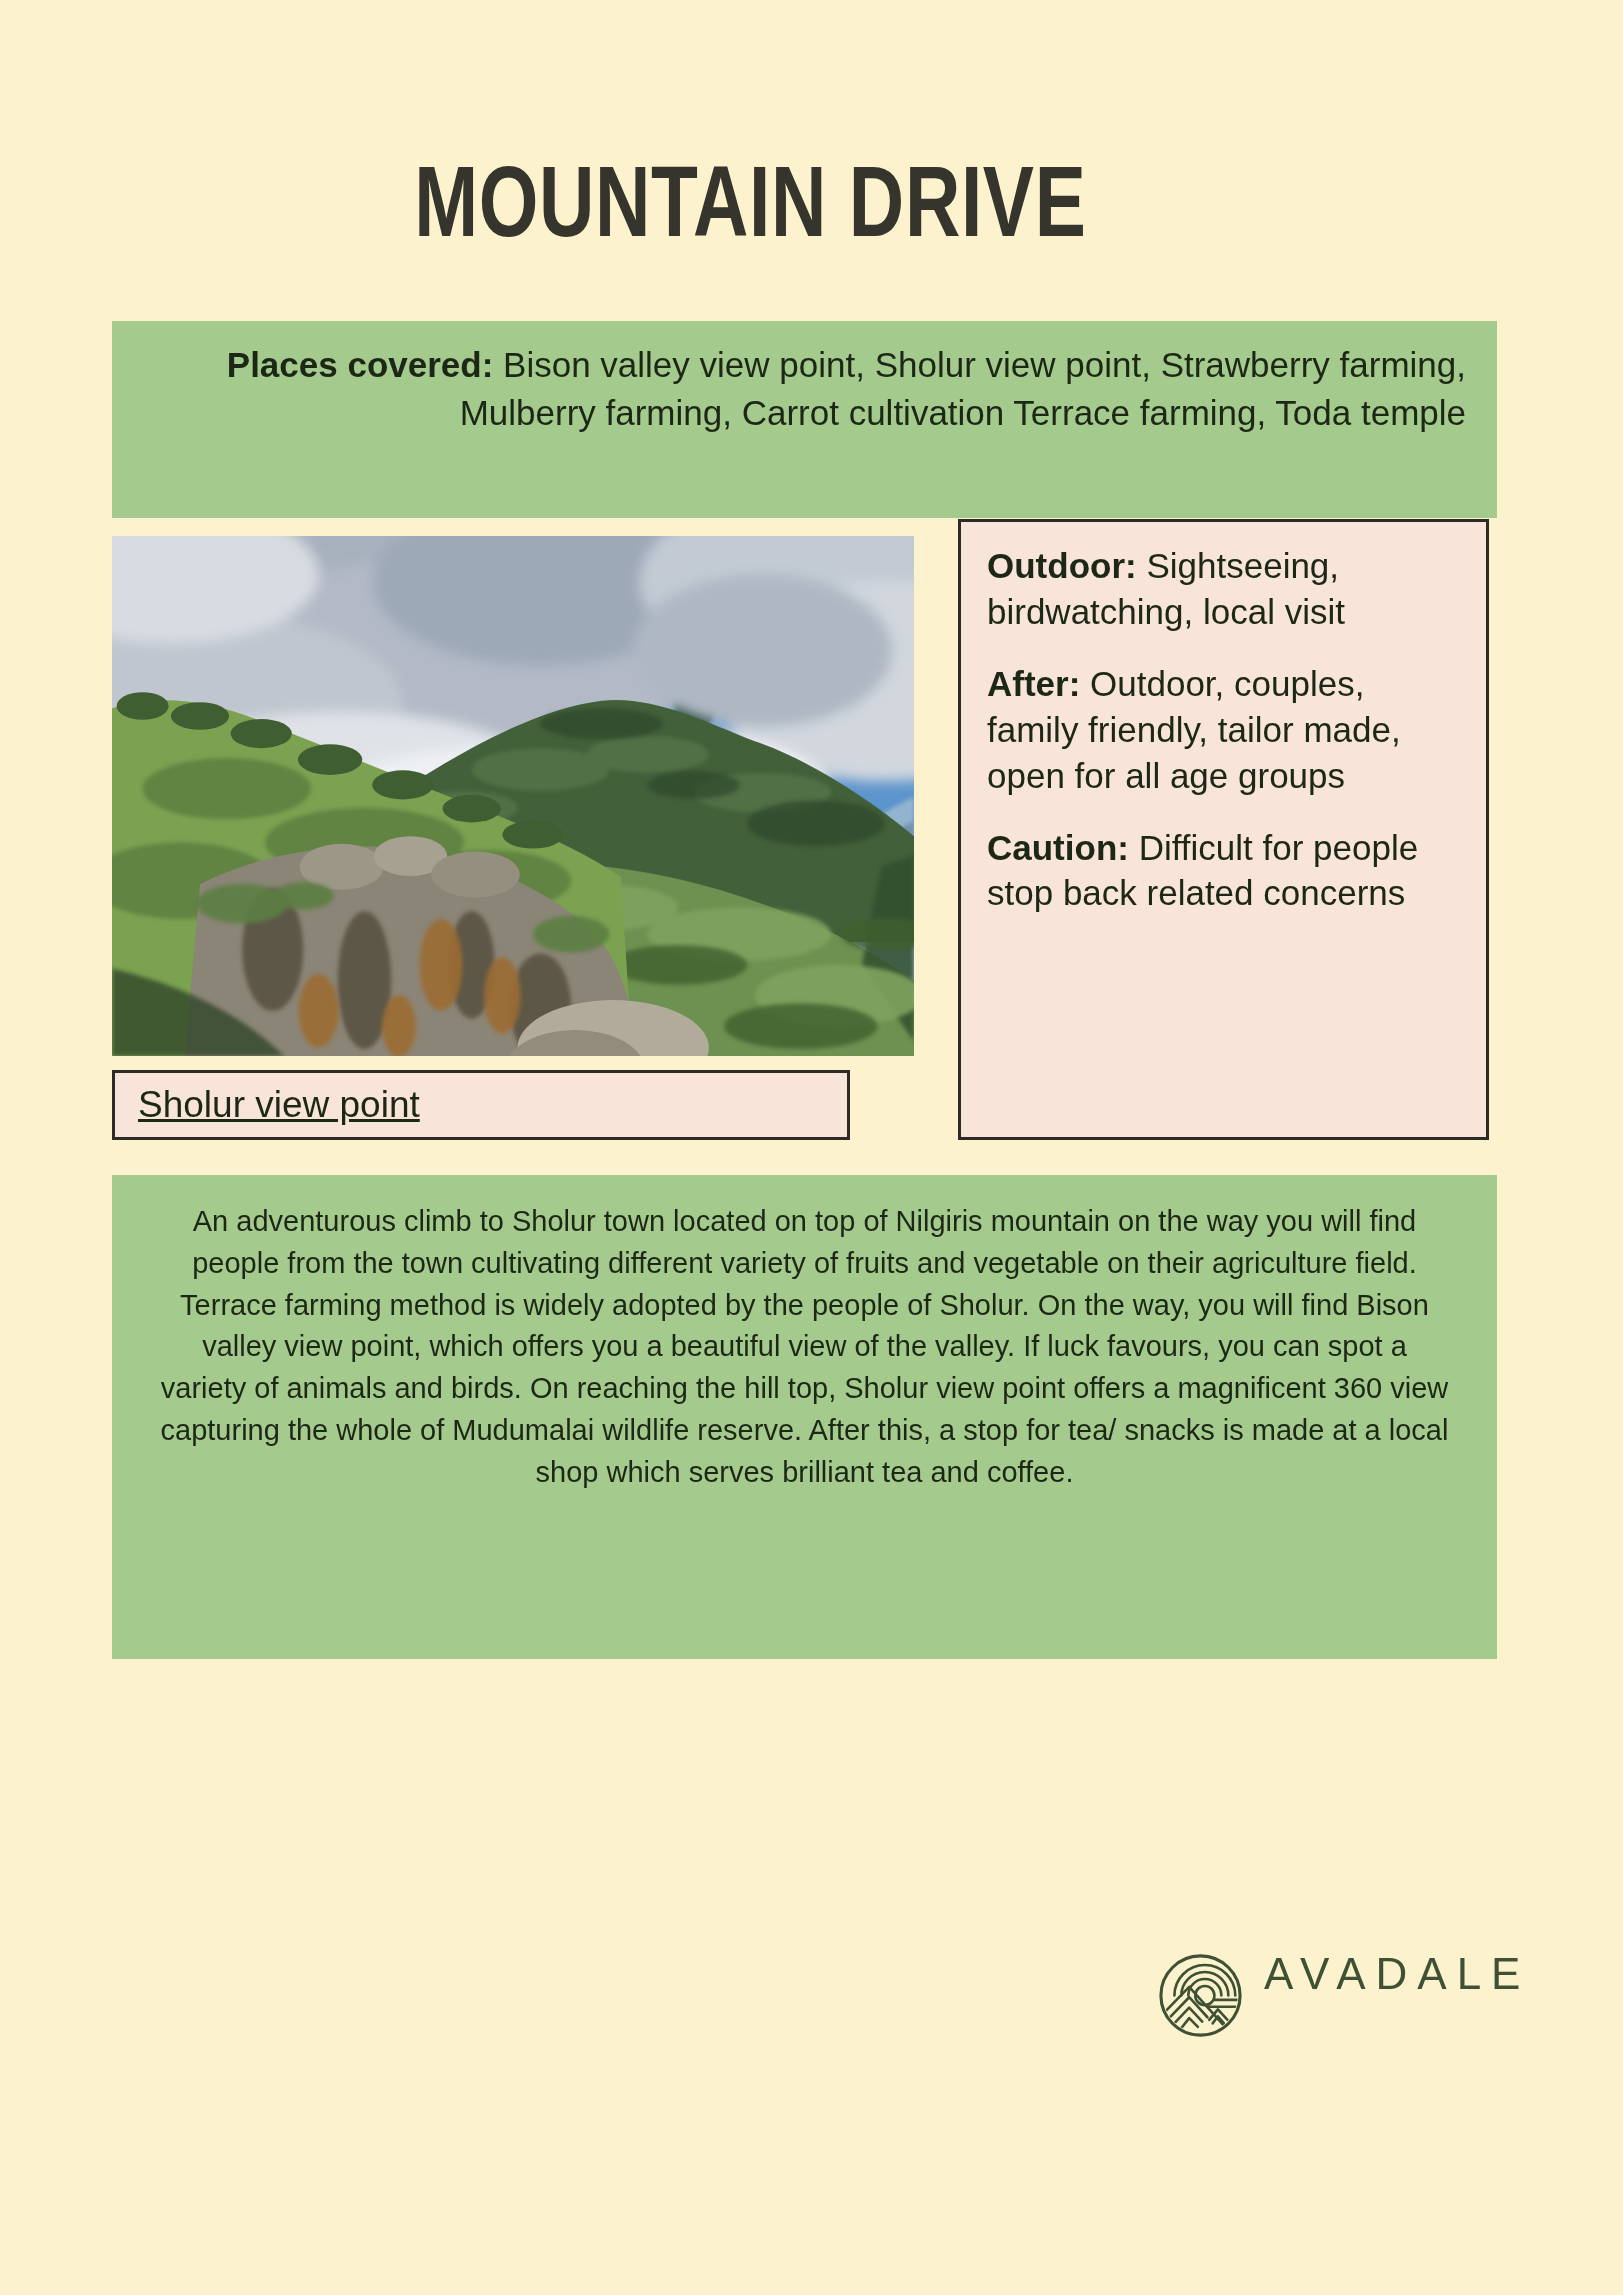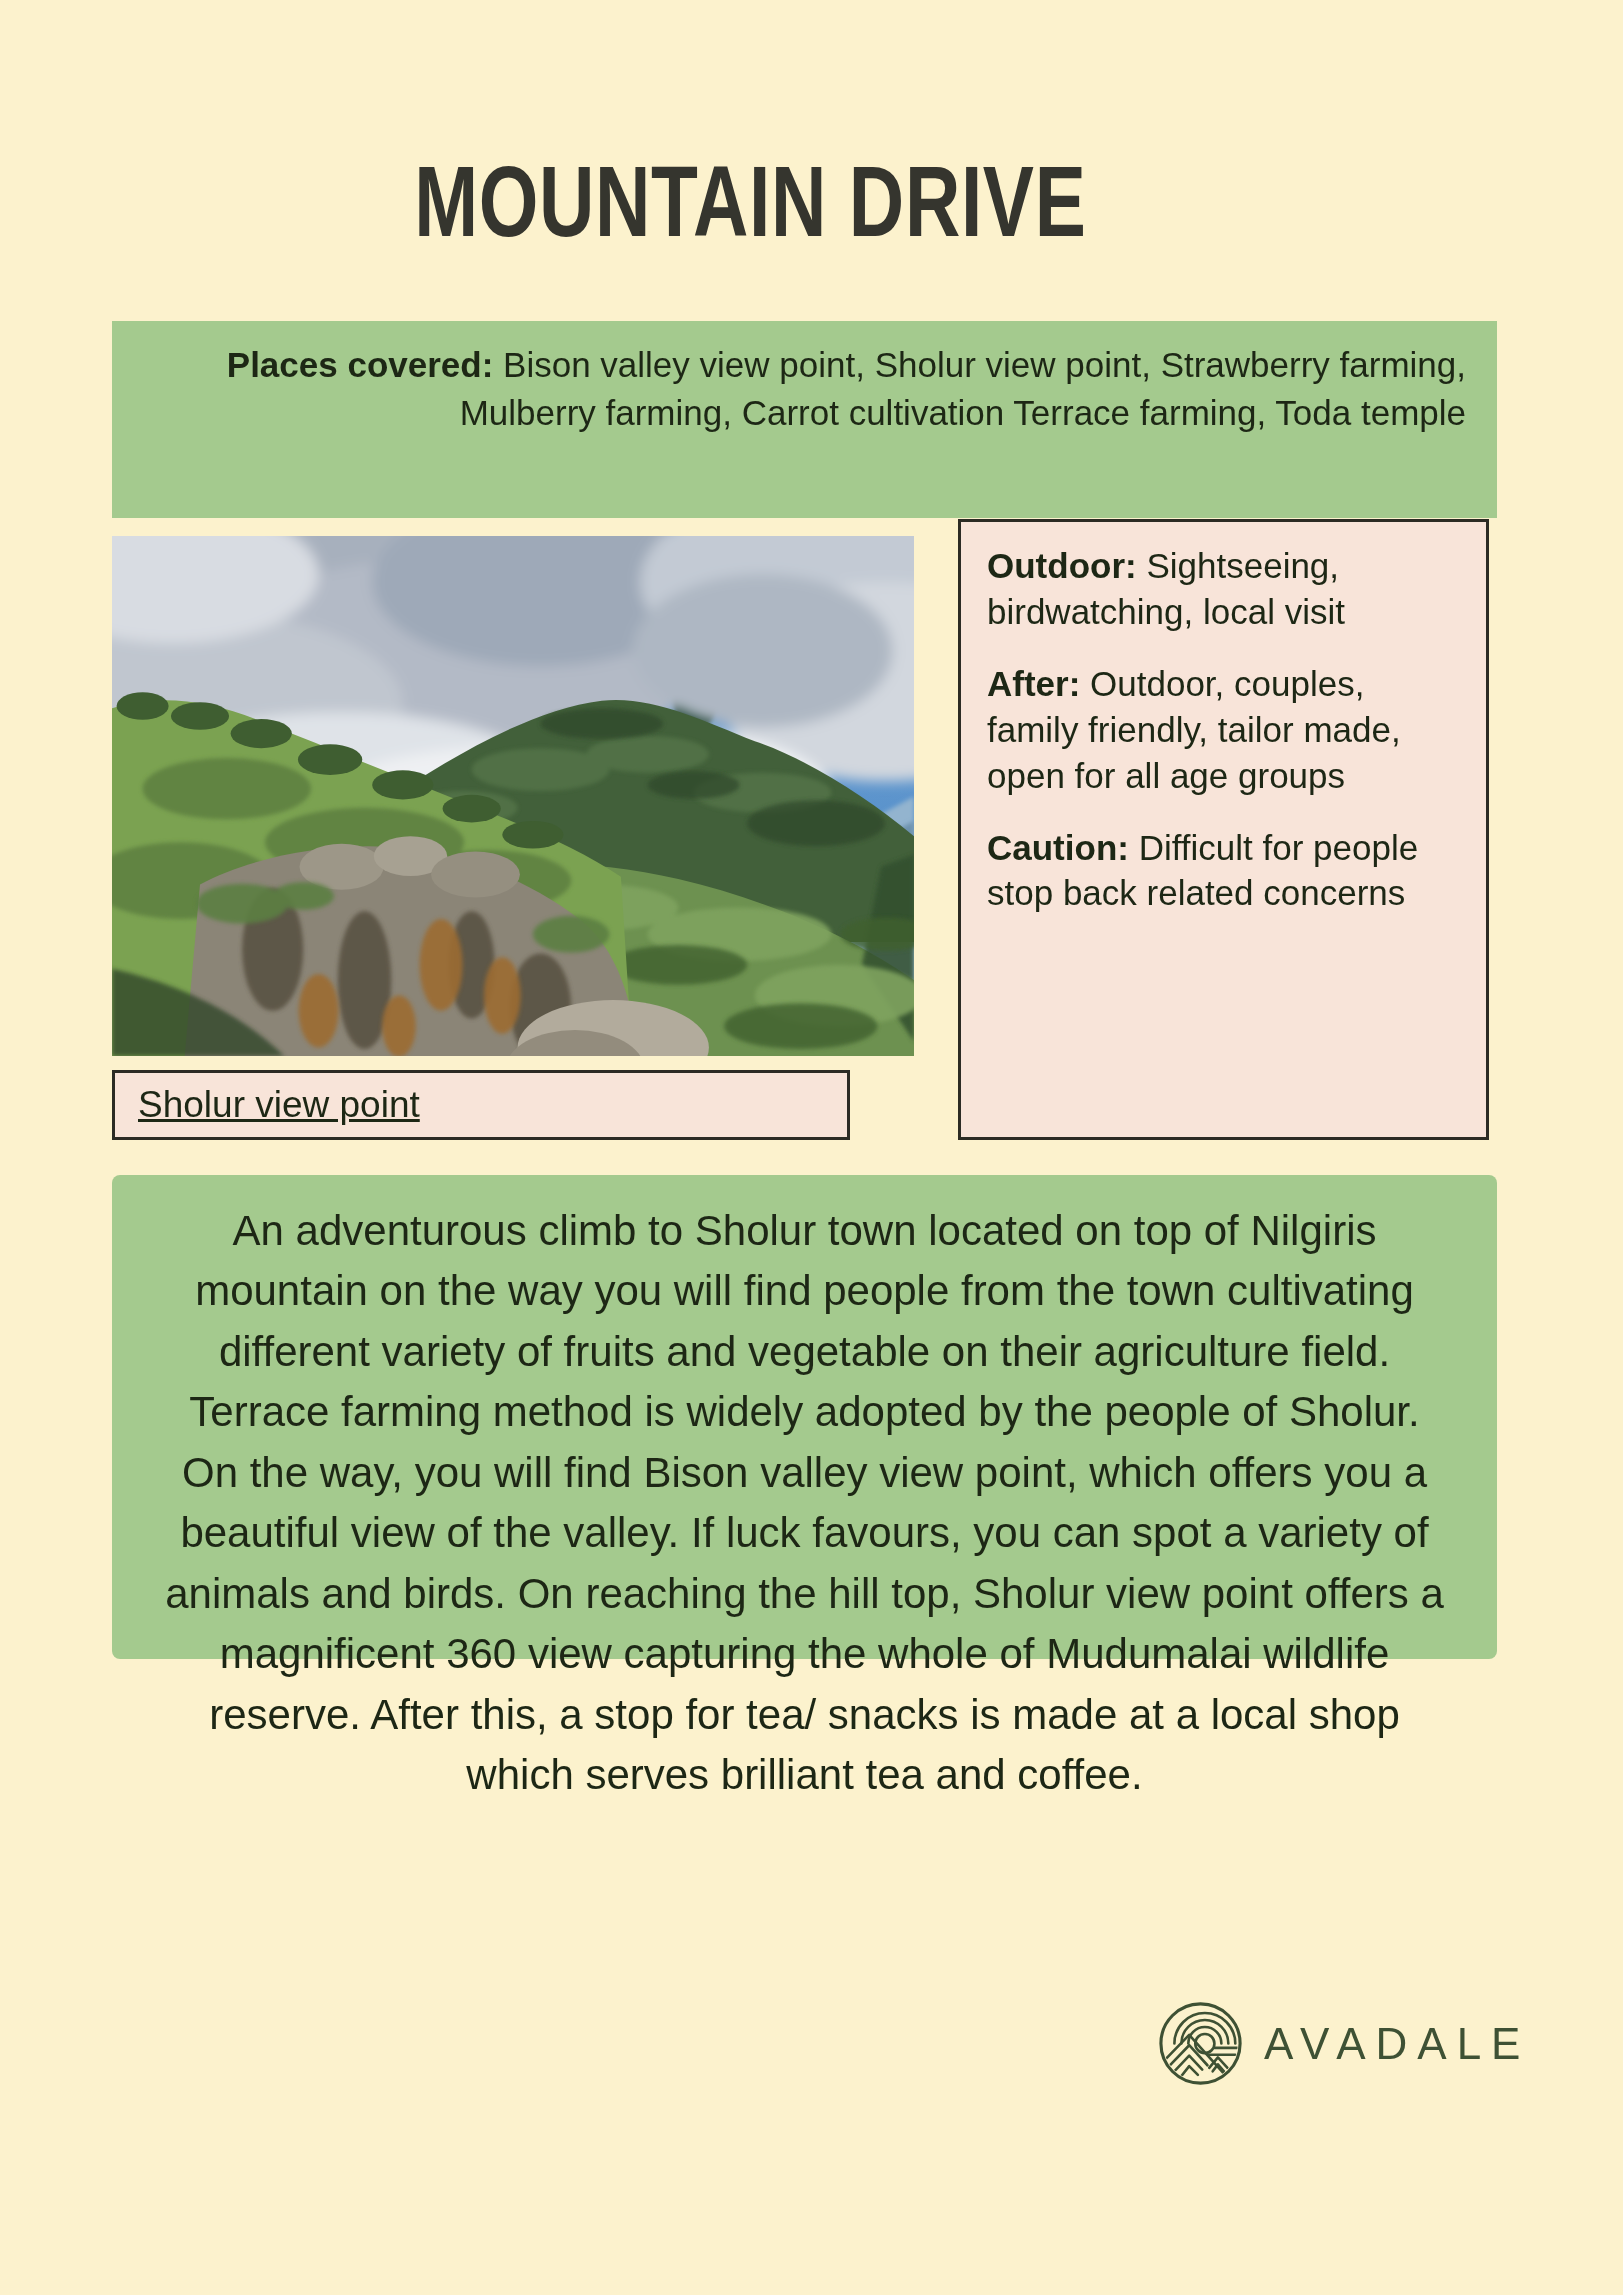--- a/index.html
+++ b/index.html
@@ -47,25 +47,25 @@
     position:absolute;left:958px;top:519px;width:531px;height:621px;
     background:var(--pink,#f8e4d9);
     border:3.1px solid var(--border,#2c2b24);
     box-sizing:border-box;
     padding:21.4px 26px;font-size:35px;line-height:1.31;
   }
   .info-box p{margin:0 0 26px 0;}
   .desc-box{
     left:112px;top:1175px;width:1385px;height:484px;
     padding:26px 44px;text-align:center;
-    font-size:42px;line-height:1.44;border-radius:8px;
+    font-size:29px;line-height:1.44;
   }
   .brand{
-    position:absolute;left:1157px;top:2000px;
-    display:flex;align-items:center;gap:20px;
+    position:absolute;left:1157px;top:1952px;
+    display:flex;gap:20px;
     color:var(--logo,#3e5134);
   }
   .brand-mark{width:87px;height:87px;flex:0 0 auto;}
   .brand-name{
     font-size:44px;font-weight:400;letter-spacing:10px;
     line-height:1;white-space:nowrap;
   }
 </style>
 </head>
 <body>

